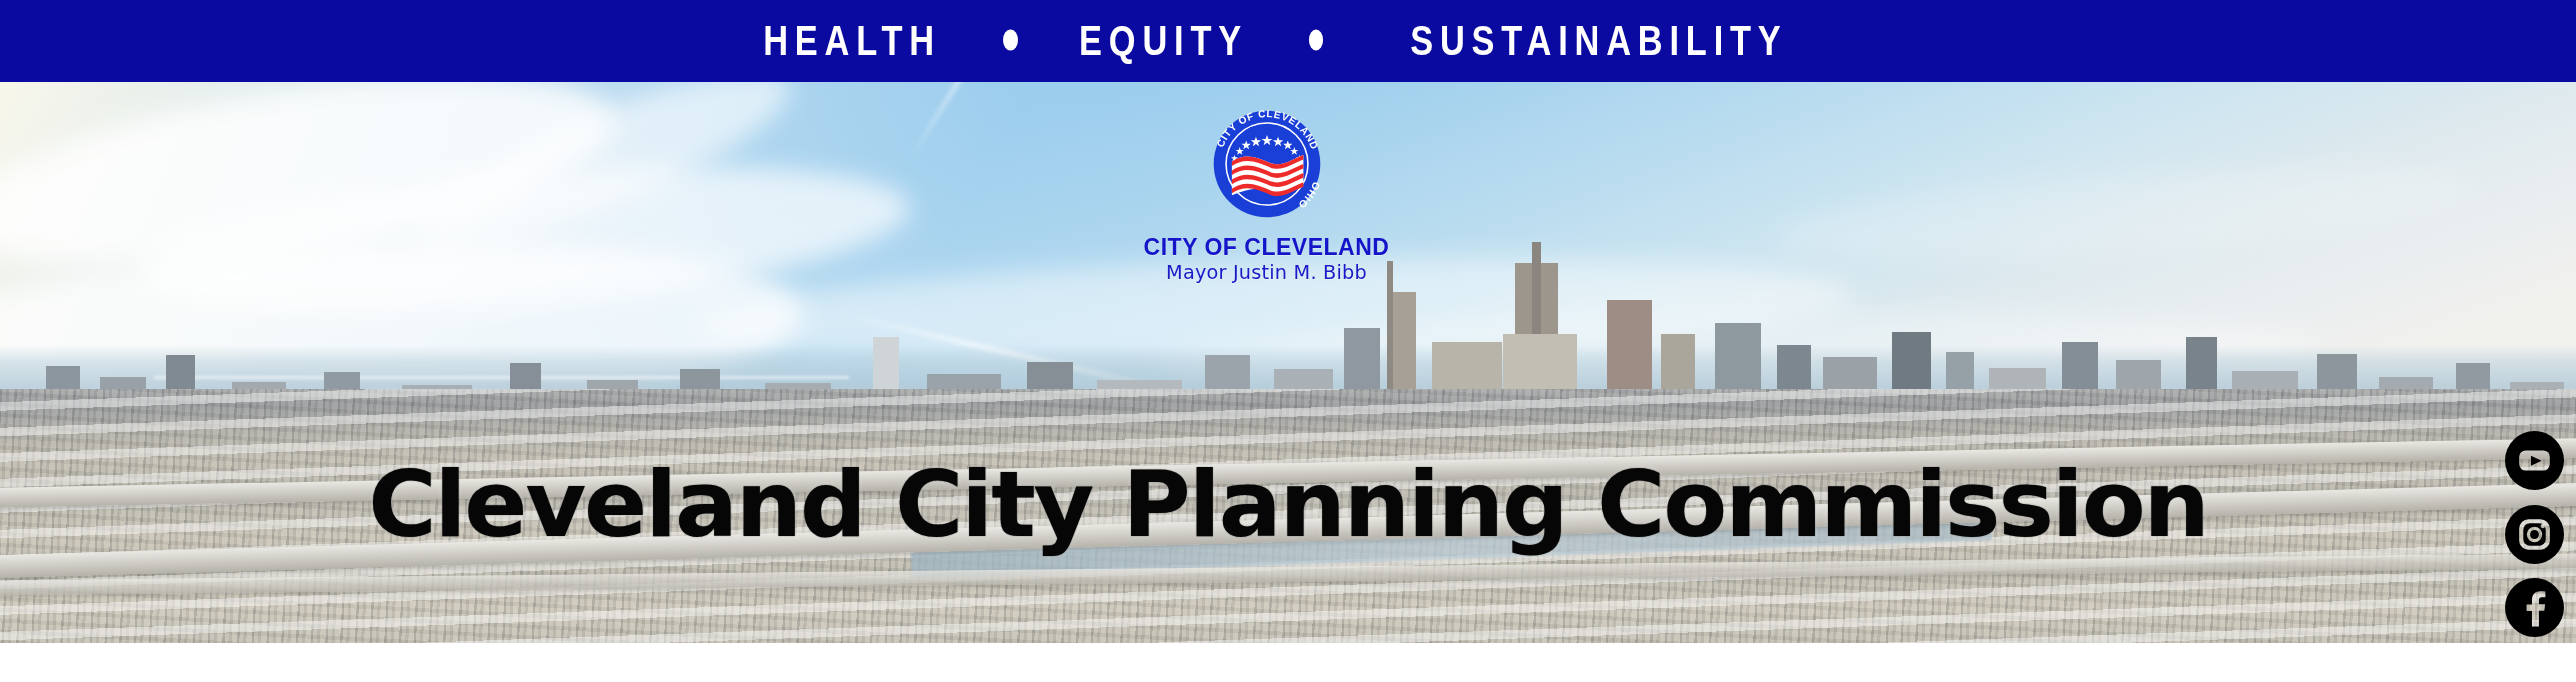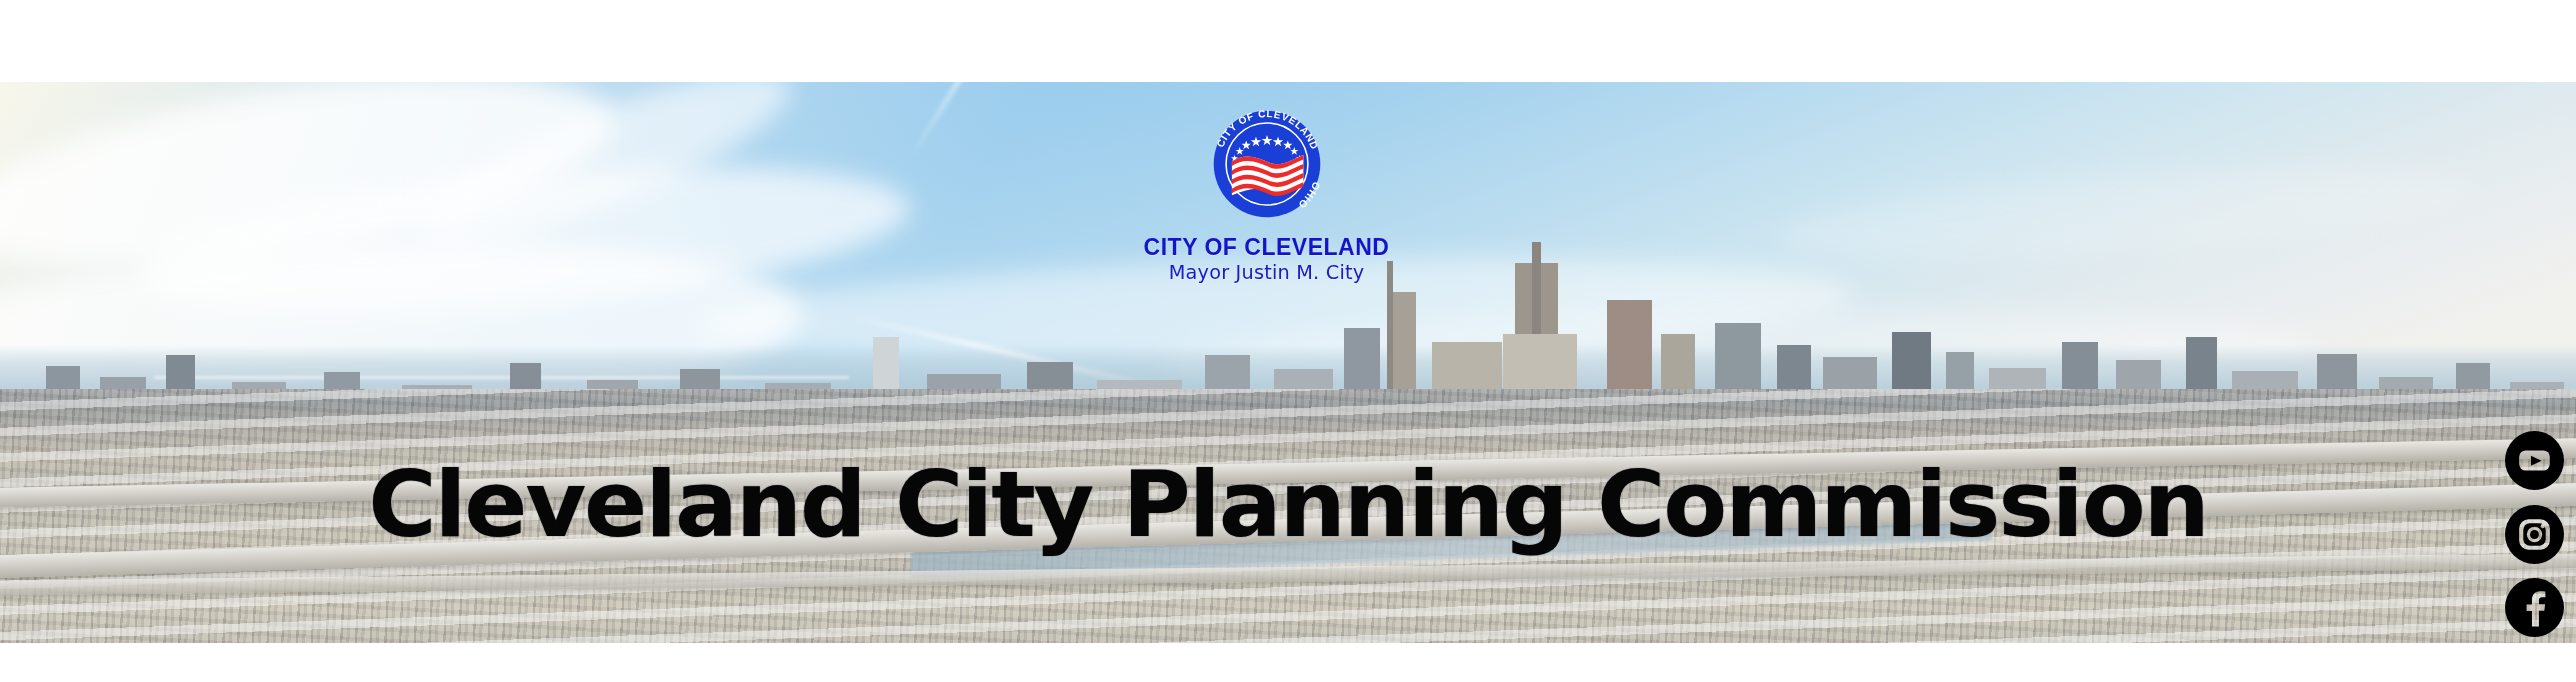--- a/index.html
+++ b/index.html
@@ -263,20 +263,29 @@
     width:2576px; height:39px;
     background:#ffffff;
     z-index:9;
   }
 </style>
 </head>
 <body>
 
 <div id="banner-root">
 
+  <div class="tagline-bar">
+    <div class="tagline-inner">
+      <span class="tagline-word">HEALTH</span>
+      <span class="tagline-dot"></span>
+      <span class="tagline-word">EQUITY</span>
+      <span class="tagline-dot"></span>
+      <span class="tagline-word">SUSTAINABILITY</span>
+    </div>
+  </div>
 
   <div class="photo">
 
     <div class="cloud c1"></div>
     <div class="cloud c2"></div>
     <div class="cloud c3"></div>
     <div class="cloud c4"></div>
     <div class="cloud c5"></div>
     <div class="cloud c6"></div>
     <div class="cloud c7"></div>
@@ -390,21 +399,21 @@
         <text>
           <textPath href="#rimTop" startOffset="11%">CITY OF CLEVELAND</textPath>
         </text>
         <text>
           <textPath href="#rimRight" startOffset="28%">OHIO</textPath>
         </text>
       </g>
     </svg>
 
     <div class="seal-title">CITY OF CLEVELAND</div>
-    <div class="seal-sub">Mayor Justin M. City</div>
+    <div class="seal-sub">Mayor Justin M. Bibb</div>
   </div>
 
   <div class="main-title">Cleveland City Planning Commission</div>
 
   <div class="social">
 
     <svg class="social-icon" viewBox="0 0 100 100">
       <defs>
         <mask id="ytMask">
           <rect width="100" height="100" fill="#fff"></rect>

